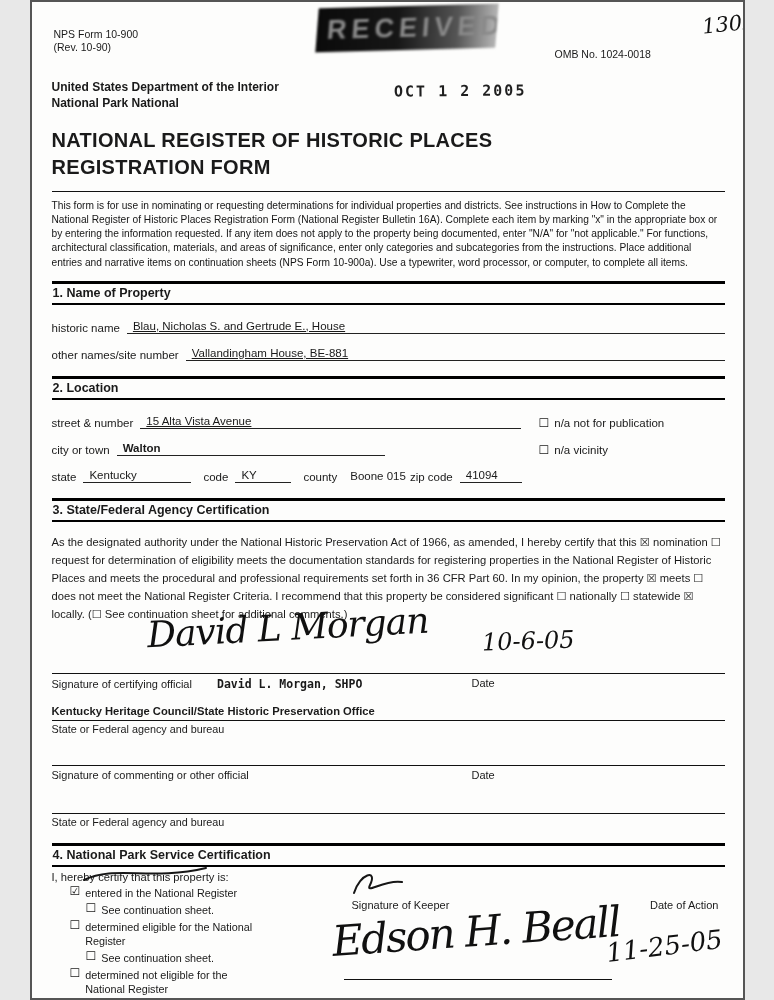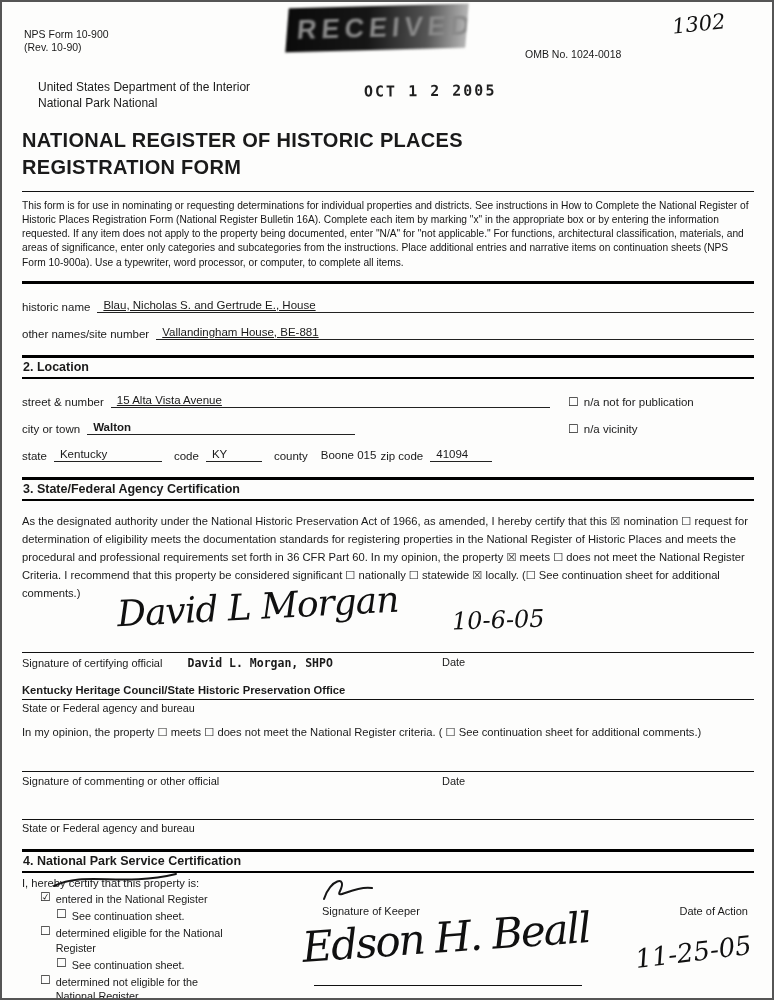--- a/index.html
+++ b/index.html
@@ -1,35 +1,35 @@
 <!DOCTYPE html>
 <html><head>
 <meta charset="utf-8">
 <style>
   * { margin:0; padding:0; box-sizing:border-box; }
   body { background:#e8e8e8; font-family:"Liberation Sans","DejaVu Sans",sans-serif; }
   .page {
-    position:relative; width:774px; height:1000px; margin:0 auto;
+    position:relative; width:715px; height:1000px; margin:0 auto;
     background:#fdfdfc; color:#1a1a1a; border:2px solid #555;
     padding:8px 18px 6px 20px; overflow:hidden;
   }
   
   .hdr { position:relative; height:66px; }
   .hdr-left { position:absolute; left:2px; top:18px; font-size:10.5px; line-height:1.25; }
   .omb { position:absolute; left:503px; top:38px; font-size:10.5px; }
   .hw-number { position:absolute; left:650px; top:2px; font-size:21px; transform:rotate(-6deg); }
   .stamp-smudge {
     position:absolute; left:265px; top:-4px; width:180px; height:44px;
     background:linear-gradient(90deg,#0b0b0b 0%,#161616 45%,#555 78%,#b5b5b5 100%);
     transform:rotate(-1.5deg) skewX(-6deg); filter:blur(1px);
     display:flex; align-items:center; padding-left:10px; overflow:hidden;
   }
   .stamp-smudge span { color:#8a8a8a; font-weight:bold; font-size:27px; letter-spacing:5px; filter:blur(0.6px); }
   .dept-row { position:relative; margin-top:4px; }
-  .dept { font-size:12px; font-weight:normal; line-height:1.3;margin-left:16px; }
+  .dept { font-size:12px; font-weight:bold; line-height:1.3; }
   .date-stamp {
     position:absolute; left:342px; top:2px; font-family:"DejaVu Sans Mono",monospace;
     font-weight:bold; font-size:15px; letter-spacing:2px; color:#1f1f1f; transform:rotate(-0.5deg);
   }
   .title { font-size:20px; font-weight:bold; letter-spacing:0.3px; line-height:1.35; margin-top:16px; }
   .thinline { border-top:1.5px solid #111; margin:10px 0 7px; }
   .instructions { font-size:10.2px; line-height:1.38; color:#151515; text-align:left; }
 
   
   .sec { margin-top:11px; border-top:3.5px solid #000; }
@@ -106,20 +106,21 @@
 
   <h1 class="title">
     <span>NATIONAL REGISTER OF HISTORIC PLACES</span><br>
     <span>REGISTRATION FORM</span>
   </h1>
 
   <div class="thinline"></div>
   <p class="instructions">This form is for use in nominating or requesting determinations for individual properties and districts.  See instructions in How to Complete the National Register of Historic Places Registration Form (National Register Bulletin 16A). Complete each item by marking "x" in the appropriate box or by entering the information requested.  If any item does not apply to the property being documented, enter "N/A" for "not applicable."  For functions, architectural classification, materials, and areas of significance, enter only categories and subcategories from the instructions.  Place additional entries and narrative items on continuation sheets (NPS Form 10-900a).  Use a typewriter, word processor, or computer, to complete all items.</p>
 
   <div class="sec">
+    <div class="sec-heading">1. Name of Property</div>
     <div class="sec-body">
       <div class="field-row">
         <span class="flabel">historic name</span>
         <span class="fvalue grow">Blau, Nicholas S. and Gertrude E., House</span>
       </div>
       <div class="field-row">
         <span class="flabel">other names/site number</span>
         <span class="fvalue grow">Vallandingham House, BE-881</span>
       </div>
     </div>
@@ -171,21 +172,20 @@
         <span class="typed">David L. Morgan, SHPO</span>
         <span class="abs-date">Date</span>
       </div>
 
       <div class="agency">
         <div class="agency-name">Kentucky Heritage Council/State Historic Preservation Office</div>
         <div class="rule"></div>
         <div class="bureau">State or Federal agency and bureau</div>
       </div>
 
-      <p class="opinion">In my opinion, the property ☐ meets ☐ does not meet the National Register criteria. ( ☐ See continuation sheet for additional comments.)</p>
 
       <div class="sig-block2">
         <div class="rule"></div>
         <div class="sig-labels">
           <span>Signature of commenting or other official</span>
           <span class="abs-date">Date</span>
         </div>
       </div>
 
       <div class="sig-block2">

